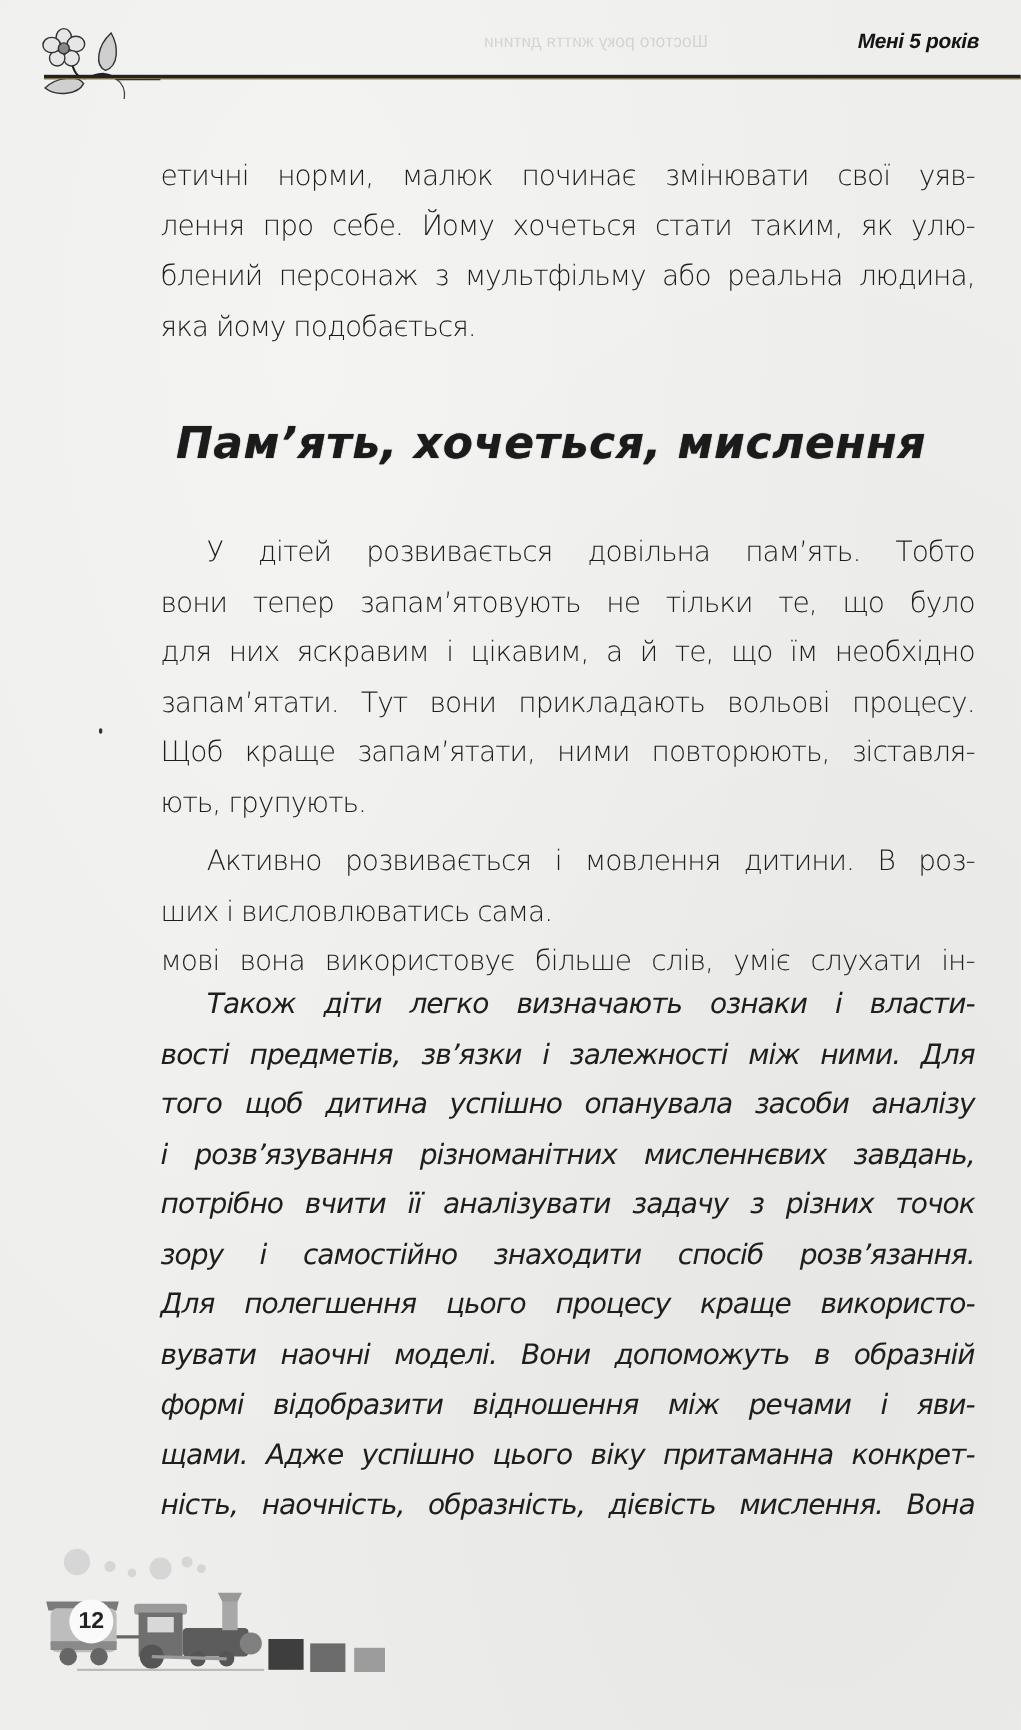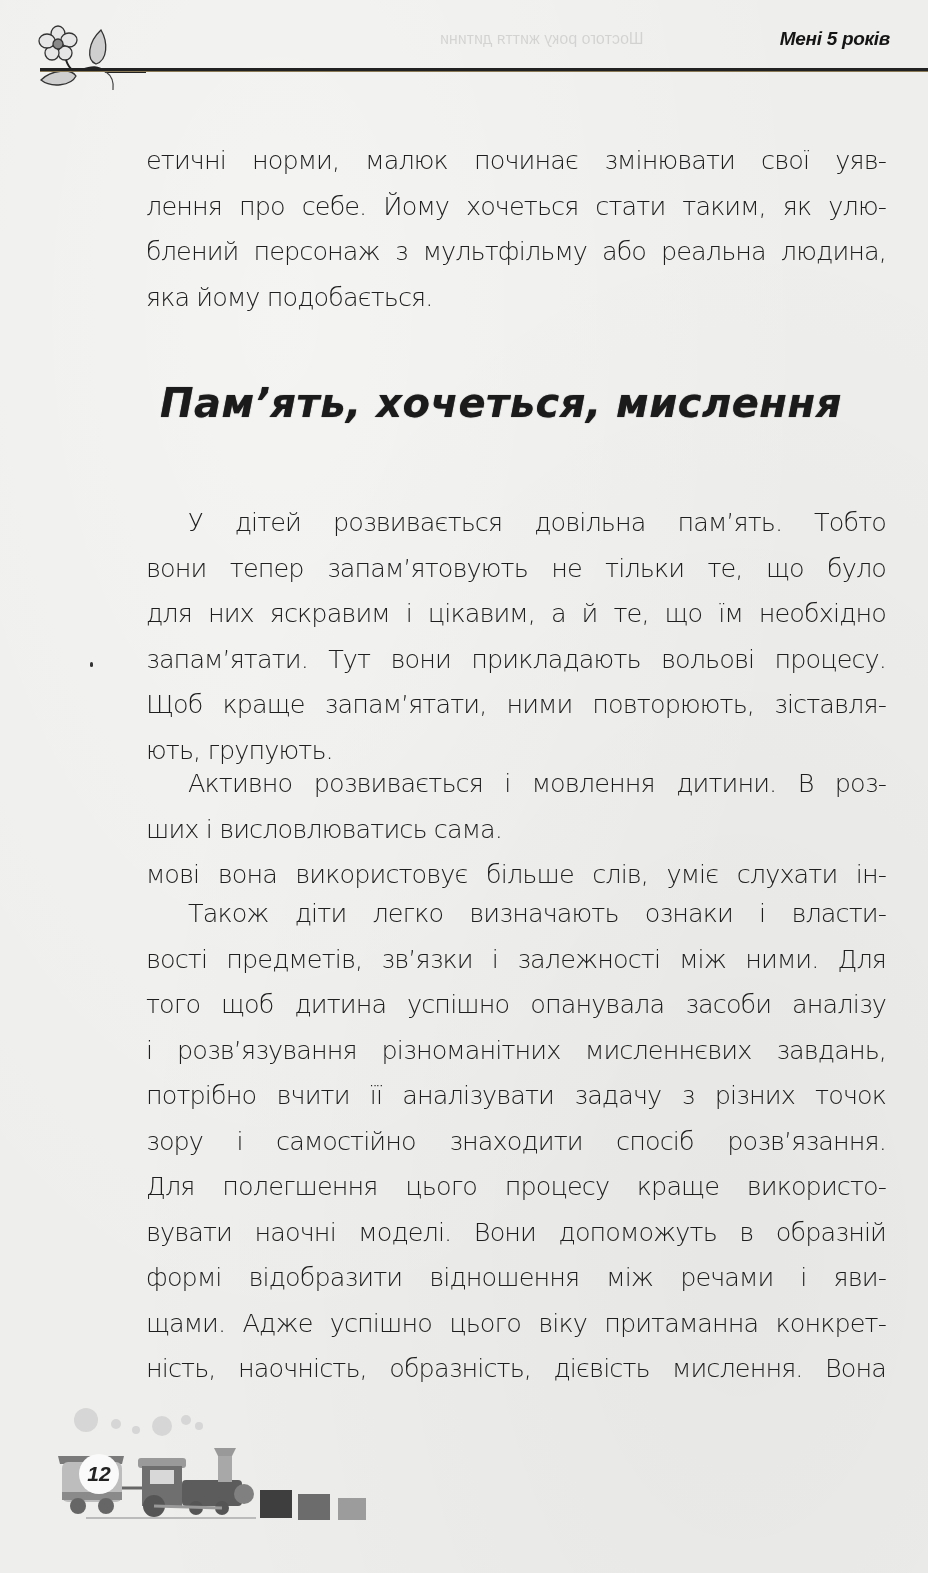--- a/index.html
+++ b/index.html
@@ -46,21 +46,21 @@
   .line.indent { padding-left:42px; }
   .heading {
     position:absolute; left:160px; top:380px; width:720px;
     font-family:"DejaVu Sans", sans-serif; font-weight:bold; font-style:italic;
     font-size:40px; color:#1b1b1b; letter-spacing:0.5px; white-space:nowrap;
     text-shadow:0 0 1px #555;
   }
   .stray-dot { position:absolute; left:90px; top:662px; width:3px; height:5px; background:#333; border-radius:2px; }
 
   
-  .footer { position:absolute; left:46px; top:1400px; width:320px; height:120px;font-style:italic; }
+  .footer { position:absolute; left:30px; top:1400px; width:320px; height:120px; }
   .page-number {
     position:absolute; left:33px; top:54px; width:40px; height:40px; border-radius:50%;
     background:#fafafa; display:flex; align-items:center; justify-content:center;
     font-family:"Liberation Sans", sans-serif; font-weight:bold; font-size:21px; color:#222;
   }
 </style>
 </head>
 <body>
 
 <div class="page">
@@ -89,36 +89,36 @@
     <span class="line">етичні норми, малюк починає змінювати свої уяв-</span>
     <span class="line">лення про себе. Йому хочеться стати таким, як улю-</span>
     <span class="line">блений персонаж з мультфільму або реальна людина,</span>
     <span class="line last">яка йому подобається.</span>
   </div>
 
   <div class="heading">Пам’ять, хочеться, мислення</div>
 
   <div class="stray-dot"></div>
 
-  <div class="text-block" style="top:500px;">
+  <div class="text-block" style="top:480px;">
     <span class="line indent">У дітей розвивається довільна пам’ять. Тобто</span>
     <span class="line">вони тепер запам’ятовують не тільки те, що було</span>
     <span class="line">для них яскравим і цікавим, а й те, що їм необхідно</span>
     <span class="line">запам’ятати. Тут вони прикладають вольові процесу.</span>
     <span class="line">Щоб краще запам’ятати, ними повторюють, зіставля-</span>
     <span class="line last">ють, групують.</span>
   </div>
 
   <div class="text-block" style="top:761px;">
     <span class="line indent">Активно розвивається і мовлення дитини. В роз-</span>
     <span class="line last">ших і висловлюватись сама.</span>
     <span class="line">мові вона використовує більше слів, уміє слухати ін-</span>
   </div>
 
-  <div class="text-block" style="top:891px;">
+  <div class="text-block" style="top:891px;font-style:italic;">
     <span class="line indent">Також діти легко визначають ознаки і власти-</span>
     <span class="line">вості предметів, зв’язки і залежності між ними. Для</span>
     <span class="line">того щоб дитина успішно опанувала засоби аналізу</span>
     <span class="line">і розв’язування різноманітних мисленнєвих завдань,</span>
     <span class="line">потрібно вчити її аналізувати задачу з різних точок</span>
     <span class="line">зору і самостійно знаходити спосіб розв’язання.</span>
     <span class="line">Для полегшення цього процесу краще використо-</span>
     <span class="line">вувати наочні моделі. Вони допоможуть в образній</span>
     <span class="line">формі відобразити відношення між речами і яви-</span>
     <span class="line">щами. Адже успішно цього віку притаманна конкрет-</span>

